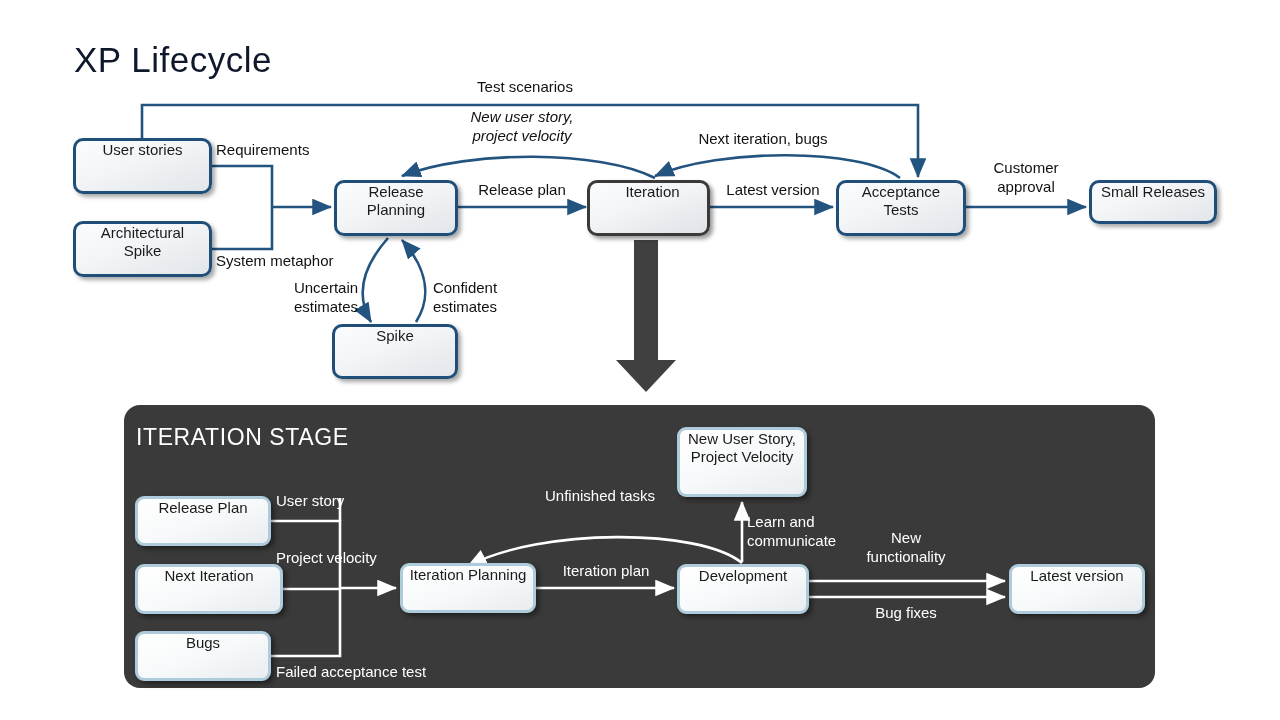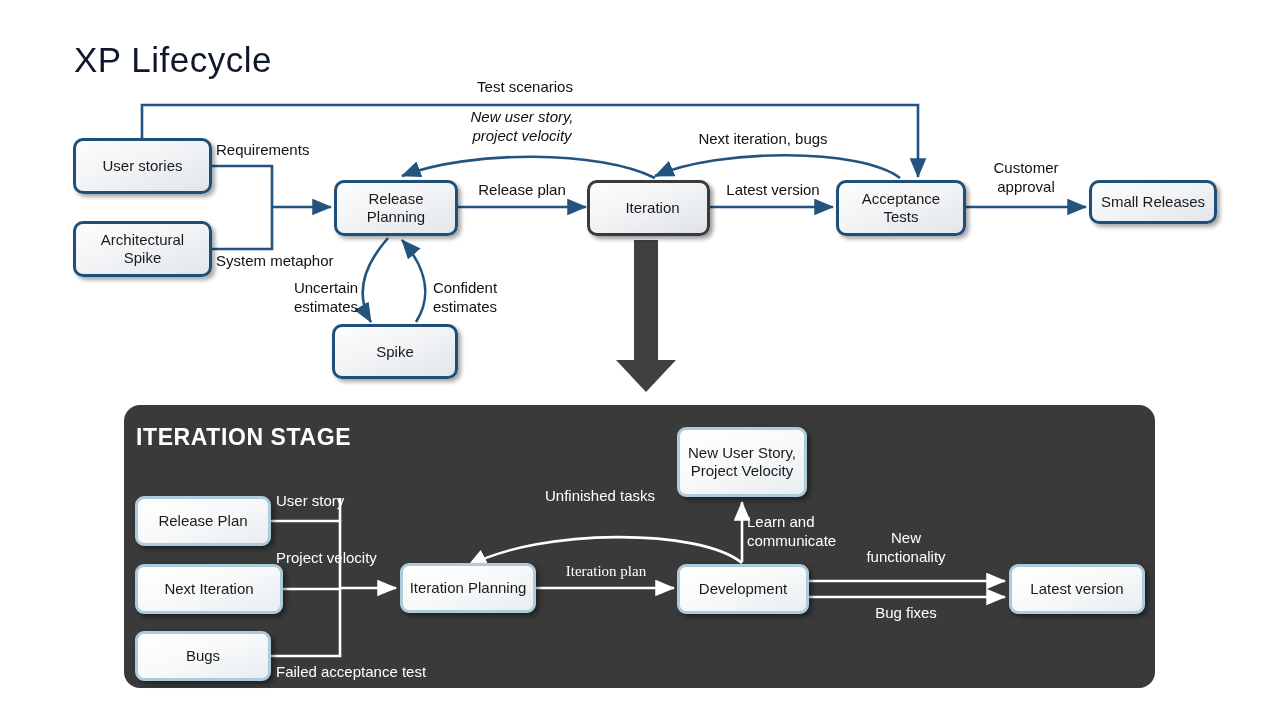--- a/index.html
+++ b/index.html
@@ -13,21 +13,21 @@
 
   .title{
     position:absolute;left:74px;top:40px;
     font-size:35px;color:#0f172a;font-weight:400;letter-spacing:0.5px;
     font-family:"Liberation Sans","DejaVu Sans",sans-serif;
   }
 
   
   .node{
     position:absolute;box-sizing:border-box;
-    display:flex;align-items:center;justify-content:center;text-align:center;
+    display:flex;justify-content:center;text-align:center;
     line-height:1.18;color:#1a1a1a;
   }
   .node .lbl{display:block;padding:0 4px;}
 
   
   .node.blue{
     border:3px solid #1F4E79;border-radius:10px;
     background:linear-gradient(160deg,#fbfcfd 0%,#f2f4f6 45%,#e2e6ea 100%);
     box-shadow:3px 3px 4px rgba(0,0,0,0.35);
     font-size:15px;
@@ -55,21 +55,21 @@
   }
   .elabel.w{color:#ffffff;}
 
   
   .panel{
     position:absolute;left:124px;top:405px;width:1031px;height:283px;
     background:#3a3a3a;border-radius:16px;
   }
   .panel-title{
     position:absolute;left:136px;top:424px;
-    font-size:23px;font-weight:bold;color:#ffffff;letter-spacing:0.6px;
+    font-size:23px;font-weight:normal;color:#ffffff;letter-spacing:0.6px;
   }
 </style>
 </head>
 <body>
 
 <div id="stage">
 
   <div class="title">XP Lifecycle</div>
 
   <svg class="layer" viewBox="0 0 1280 720">
@@ -219,21 +219,21 @@
   <div class="node light" style="left:1009px;top:564px;width:136px;height:50px;">
     <span class="lbl">Latest  version</span>
   </div>
 
   <div class="elabel w" style="left:276px;top:492px;width:160px;text-align:left;">User story</div>
 
   <div class="elabel w" style="left:276px;top:549px;width:180px;text-align:left;">Project velocity</div>
 
   <div class="elabel w" style="left:276px;top:663px;width:260px;text-align:left;">Failed  acceptance  test</div>
 
-  <div class="elabel w" style="left:541px;top:562px;width:130px;font-family:Liberation Serif, serif;">Iteration  plan</div>
+  <div class="elabel w" style="left:541px;top:562px;width:130px;">Iteration  plan</div>
 
   <div class="elabel w" style="left:509px;top:487px;width:182px;">Unfinished  tasks</div>
 
   <div class="elabel w" style="left:747px;top:513px;width:122px;text-align:left;">Learn  and
 communicate</div>
 
   <div class="elabel w" style="left:845px;top:529px;width:122px;">New
 functionality</div>
 
   <div class="elabel w" style="left:845px;top:604px;width:122px;">Bug fixes</div>

